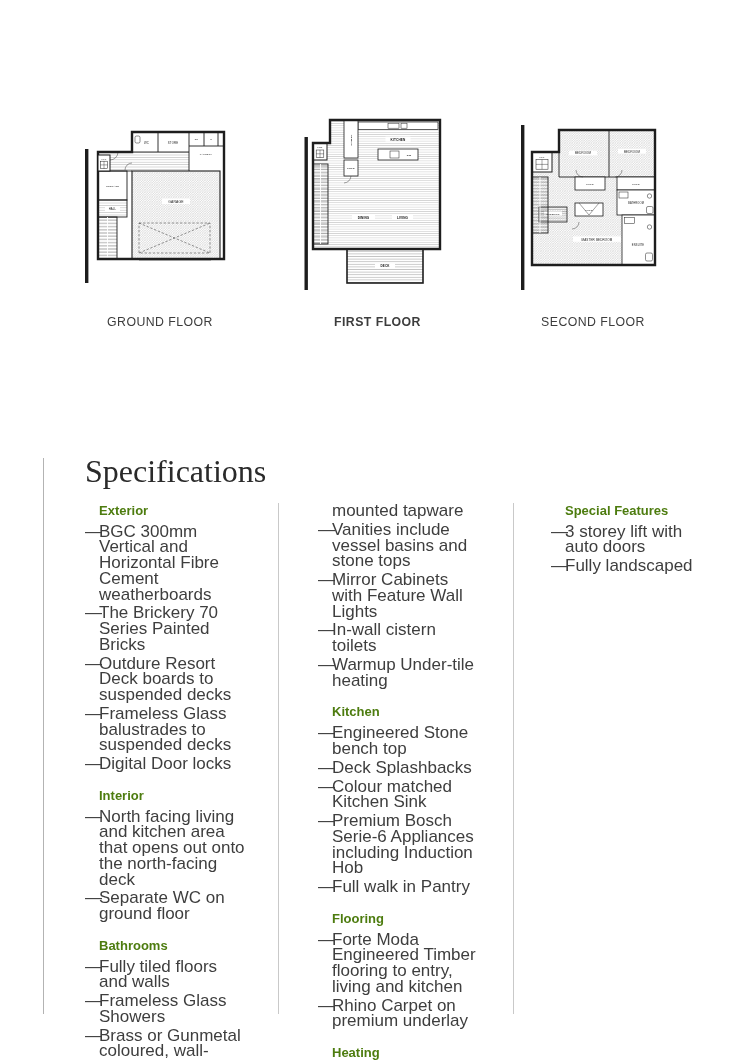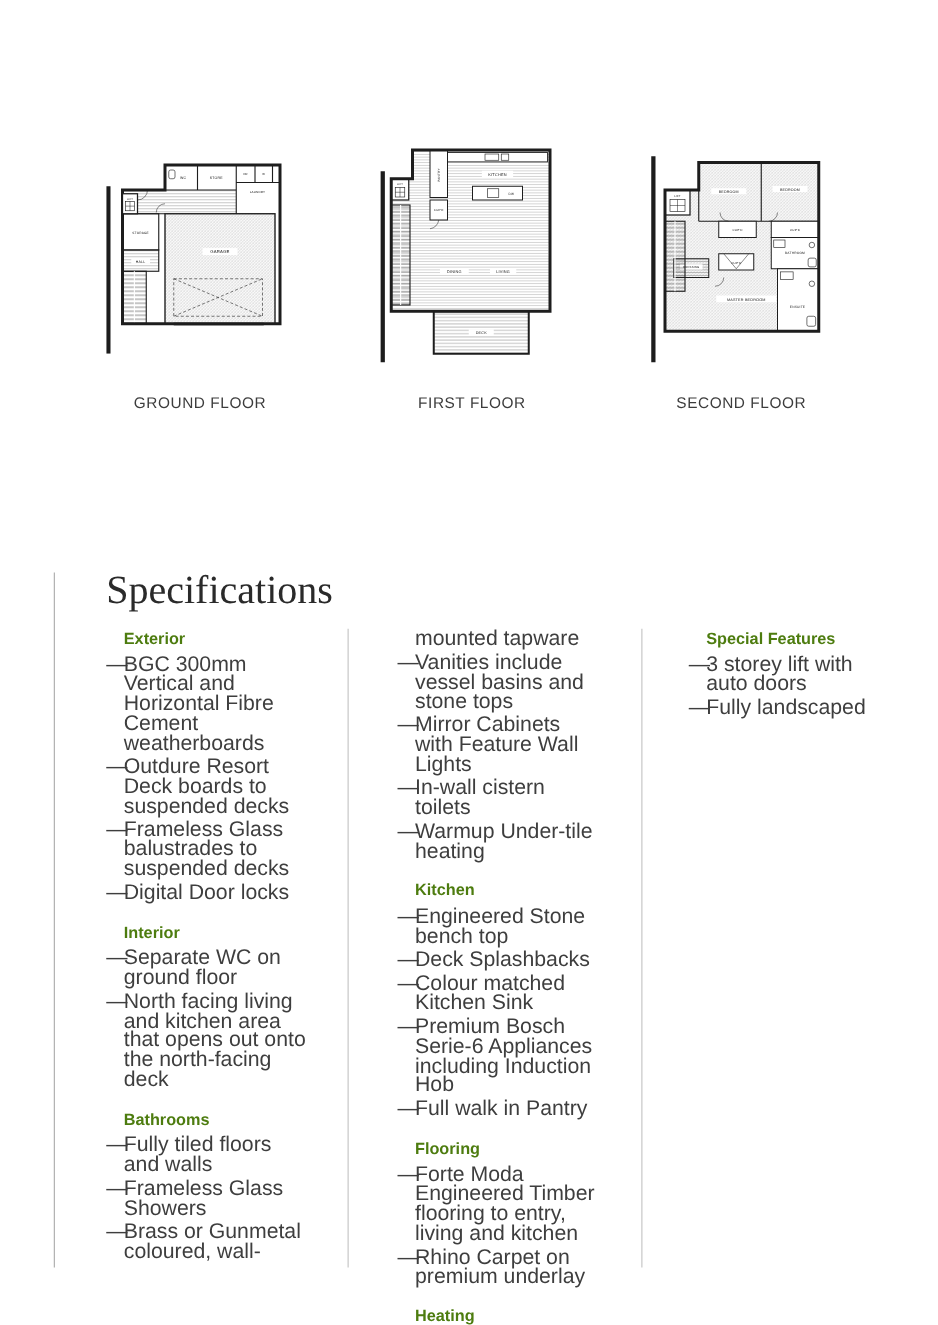--- a/index.html
+++ b/index.html
@@ -82,21 +82,21 @@
       <text x="121" y="41.8" font-size="2.4" text-anchor="middle">LAUNDRY</text>
       <text x="27.5" y="74" font-size="2.5" text-anchor="middle">STORAGE</text>
       <rect x="20" y="93.4" width="15" height="4.6" fill="#ffffff"></rect>
       <text x="27.5" y="97" font-size="2.8" text-anchor="middle">HALL</text>
       <rect x="77" y="85.5" width="28" height="5.6" fill="#ffffff"></rect>
       <text x="91" y="89.7" font-size="3.4" text-anchor="middle">GARAGE</text>
     </svg>
     <div class="plan-caption" style="margin-top:32px;">GROUND FLOOR</div>
   </div>
 
-  <div class="plan-col" style="left:300px; top:107px; width:155px;">
+  <div class="plan-col" style="left:300px; top:107px; width:155px;font-weight:bold;">
     <svg class="plan" width="155" height="183" viewBox="0 0 155 183">
       <defs>
         <pattern id="fh" width="4" height="2.2" patternUnits="userSpaceOnUse">
           <path d="M0,1.1 H4" stroke="#a6a6a6" stroke-width="0.4"></path>
         </pattern>
         <pattern id="fd" width="4" height="2.6" patternUnits="userSpaceOnUse">
           <path d="M0,1.3 H4" stroke="#8e8e8e" stroke-width="0.5"></path>
         </pattern>
         <pattern id="fs" width="4" height="3.2" patternUnits="userSpaceOnUse">
           <path d="M0,1.6 H4" stroke="#575757" stroke-width="0.55"></path>
@@ -217,28 +217,29 @@
 
   <div class="spec-rule"></div>
   <h2 class="spec-title">Specifications</h2>
   <div class="spec-div d1"></div>
   <div class="spec-div d2"></div>
 
   <div class="spec-col c1">
     <div class="spec-block">
       <h3 class="spec-heading">Exterior</h3>
       <div class="spec-item">BGC 300mm Vertical and Horizontal Fibre Cement weatherboards</div>
+      <div class="spec-item">The Brickery 70 Series Painted Bricks</div>
       <div class="spec-item">Outdure Resort Deck boards to suspended decks</div>
       <div class="spec-item">Frameless Glass balustrades to suspended decks</div>
       <div class="spec-item">Digital Door locks</div>
     </div>
     <div class="spec-block">
       <h3 class="spec-heading">Interior</h3>
+      <div class="spec-item">North facing living and kitchen area that opens out onto the north-facing deck</div>
       <div class="spec-item">Separate WC on ground floor</div>
-      <div class="spec-item">North facing living and kitchen area that opens out onto the north-facing deck</div>
     </div>
     <div class="spec-block">
       <h3 class="spec-heading">Bathrooms</h3>
       <div class="spec-item">Fully tiled floors and walls</div>
       <div class="spec-item">Frameless Glass Showers</div>
       <div class="spec-item">Brass or Gunmetal coloured, wall-</div>
     </div>
   </div>
 
   <div class="spec-col c2">

